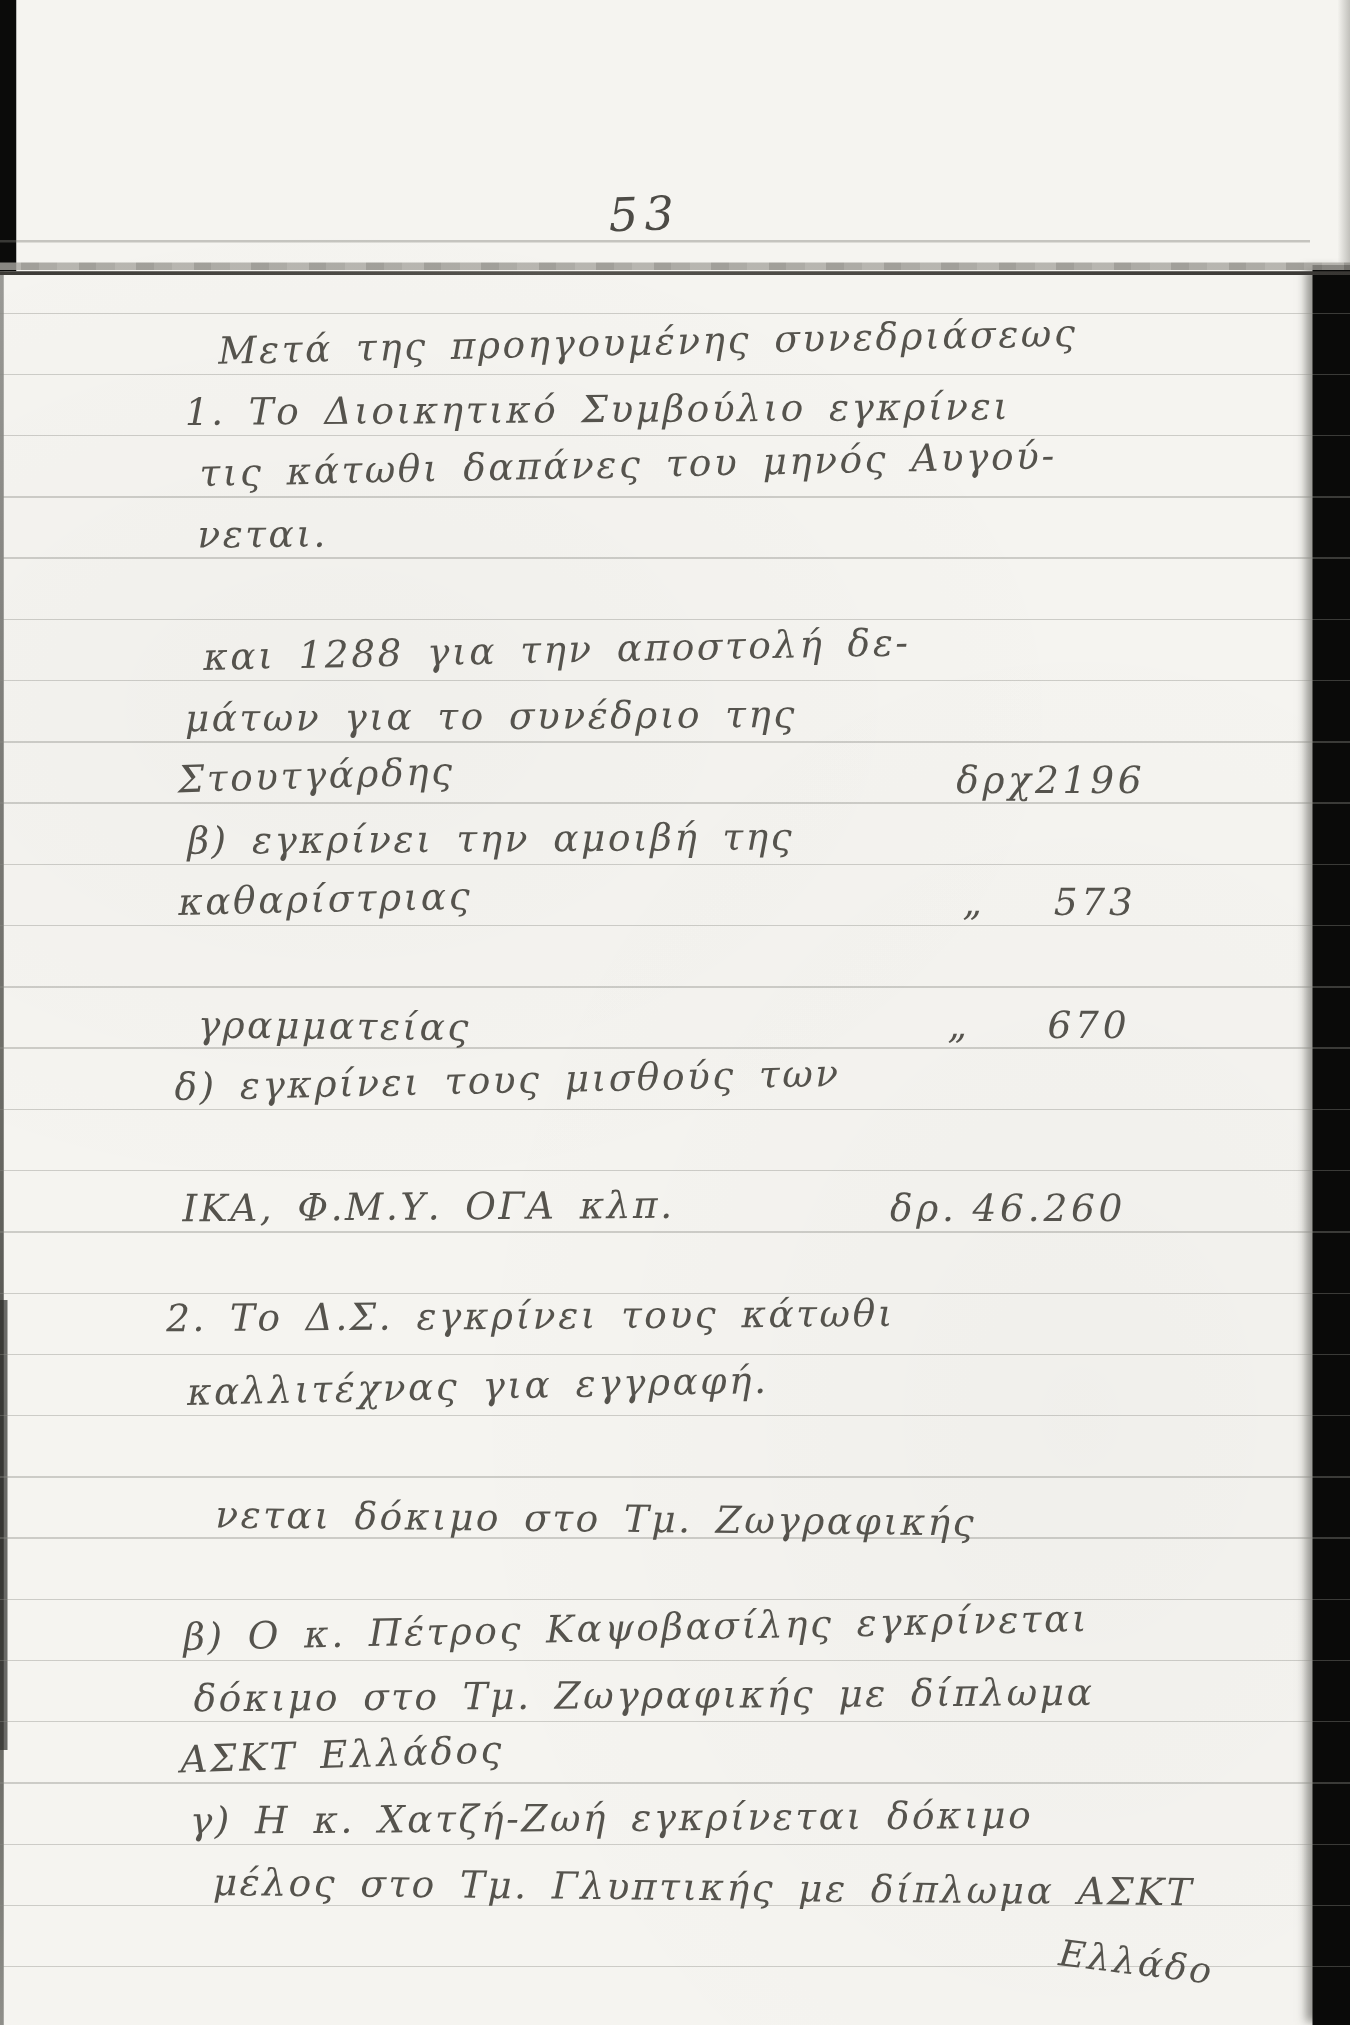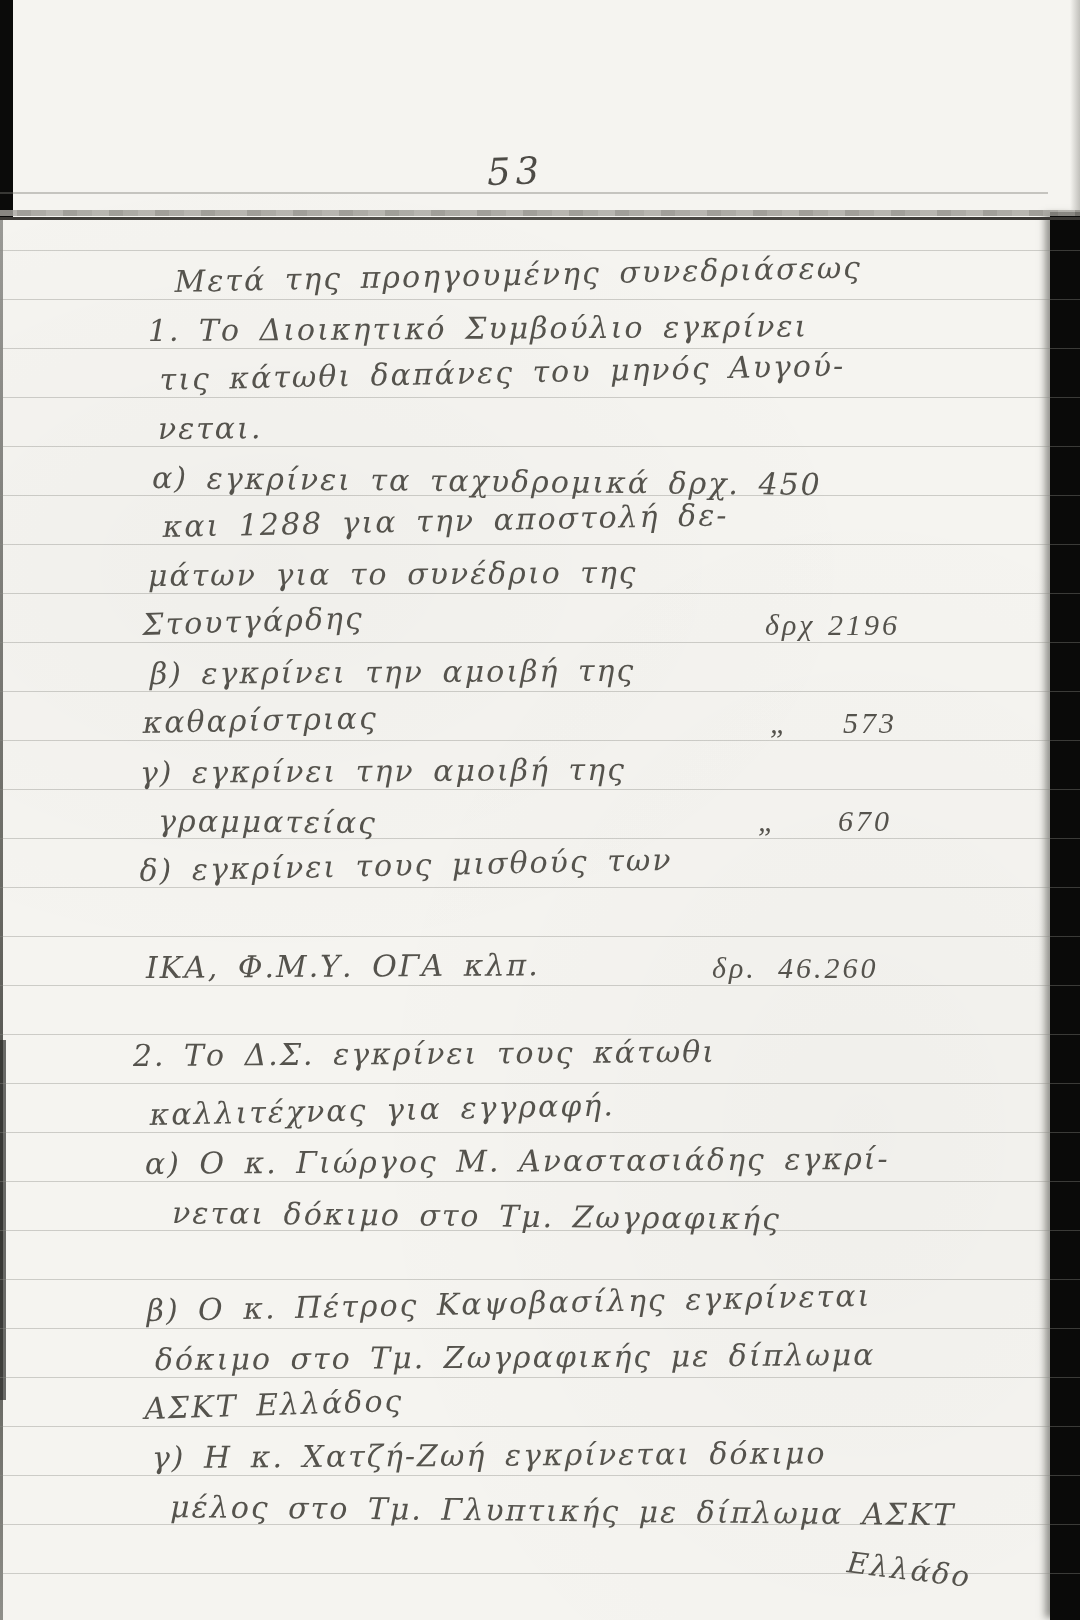--- a/index.html
+++ b/index.html
@@ -27,21 +27,21 @@
   .seam-line{position:absolute;left:0;top:217px;width:1080px;height:3px;
     background:linear-gradient(to right,#3c3a36,#55534e 40%,#45433f 75%,#393734);}
   .rules{position:absolute;left:0;top:250px;width:1080px;height:1370px;
     background:repeating-linear-gradient(to bottom,rgba(138,138,132,.38) 0 1px,transparent 1px 49px);}
   
   .pageno{position:absolute;left:487px;top:150px;font-style:italic;font-size:37px;
     color:#4d4b46;letter-spacing:5px;transform:rotate(-2deg);}
   .hw{position:absolute;left:0;width:1080px;height:46px;}
   .hw span{position:absolute;top:0;white-space:nowrap;font-style:italic;font-size:30px;line-height:40px;
     letter-spacing:2px;word-spacing:7px;color:#55534d;transform-origin:left bottom;}
-  .hw .u,.hw .a{letter-spacing:3px;font-family:Liberation Serif, serif;}
+  .hw .u,.hw .a{letter-spacing:3px;}
   .rA .t{transform:rotate(-1.2deg);}
   .rB .t{transform:rotate(-0.4deg);}
   .rC .t{transform:rotate(0.6deg);}
   .rD .t{transform:rotate(-1.8deg);}
   .tail .t{transform:rotate(7deg);font-size:29px;}
 </style>
 </head>
 <body>
 
 <div class="scan">
@@ -63,66 +63,57 @@
   </div>
   <div class="hw rB" style="top:311px">
     <span class="t" style="left:148px">1. Το Διοικητικό Συμβούλιο εγκρίνει</span>
   </div>
   <div class="hw rA" style="top:360px">
     <span class="t" style="left:160px">τις κάτωθι δαπάνες του μηνός Αυγού-</span>
   </div>
   <div class="hw rB" style="top:409px">
     <span class="t" style="left:158px">νεται.</span>
   </div>
-  <div class="hw rC" style="top:458px">
-    <span class="t" style="left:152px">α) εγκρίνει τα ταχυδρομικά δρχ. 450</span>
-  </div>
   <div class="hw rA" style="top:507px">
     <span class="t" style="left:163px">και 1288 για την αποστολή δε-</span>
   </div>
   <div class="hw rB" style="top:556px">
     <span class="t" style="left:148px">μάτων για το συνέδριο της</span>
   </div>
   <div class="hw rD" style="top:605px">
     <span class="t" style="left:143px">Στουτγάρδης</span>
     <span class="u" style="left:765px">δρχ</span>
     <span class="a" style="left:828px">2196</span>
   </div>
   <div class="hw rB" style="top:654px">
     <span class="t" style="left:150px">β) εγκρίνει την αμοιβή της</span>
   </div>
   <div class="hw rA" style="top:703px">
     <span class="t" style="left:143px">καθαρίστριας</span>
     <span class="u" style="left:770px">„</span>
     <span class="a" style="left:843px">573</span>
   </div>
-  <div class="hw rB" style="top:753px">
-    <span class="t" style="left:140px">γ) εγκρίνει την αμοιβή της</span>
-  </div>
   <div class="hw rC" style="top:801px">
     <span class="t" style="left:158px">γραμματείας</span>
     <span class="u" style="left:758px">„</span>
     <span class="a" style="left:838px">670</span>
   </div>
   <div class="hw rA" style="top:851px">
     <span class="t" style="left:140px">δ) εγκρίνει τους μισθούς των</span>
   </div>
   <div class="hw rB" style="top:948px">
     <span class="t" style="left:146px">ΙΚΑ, Φ.Μ.Υ. ΟΓΑ κλπ.</span>
     <span class="u" style="left:712px">δρ.</span>
     <span class="a" style="left:778px">46.260</span>
   </div>
   <div class="hw rB" style="top:1036px">
     <span class="t" style="left:133px">2. Το Δ.Σ. εγκρίνει τους κάτωθι</span>
   </div>
   <div class="hw rA" style="top:1095px">
     <span class="t" style="left:150px">καλλιτέχνας για εγγραφή.</span>
-  </div>
-  <div class="hw rB" style="top:1144px">
-    <span class="t" style="left:145px">α) Ο κ. Γιώργος Μ. Αναστασιάδης εγκρί-</span>
   </div>
   <div class="hw rC" style="top:1193px">
     <span class="t" style="left:172px">νεται δόκιμο στο Τμ. Ζωγραφικής</span>
   </div>
   <div class="hw rA" style="top:1291px">
     <span class="t" style="left:147px">β) Ο κ. Πέτρος Καψοβασίλης εγκρίνεται</span>
   </div>
   <div class="hw rB" style="top:1340px">
     <span class="t" style="left:155px">δόκιμο στο Τμ. Ζωγραφικής με δίπλωμα</span>
   </div>

